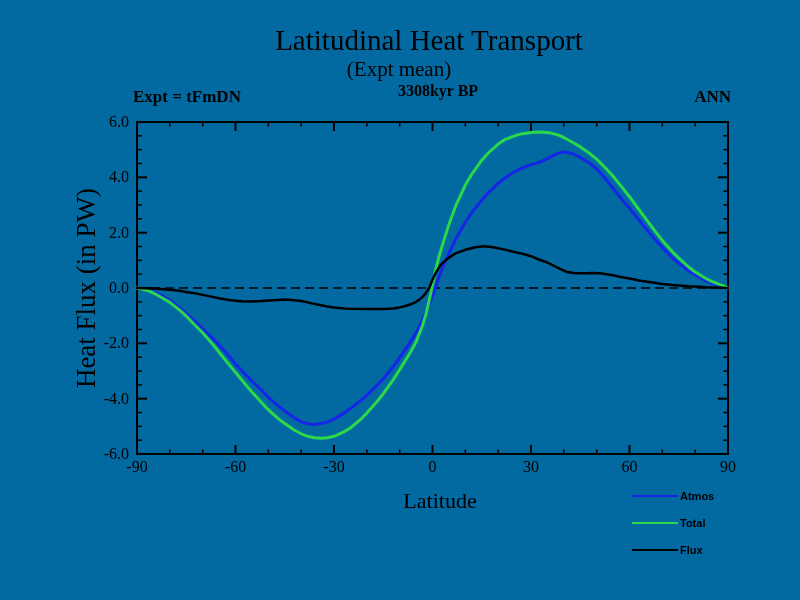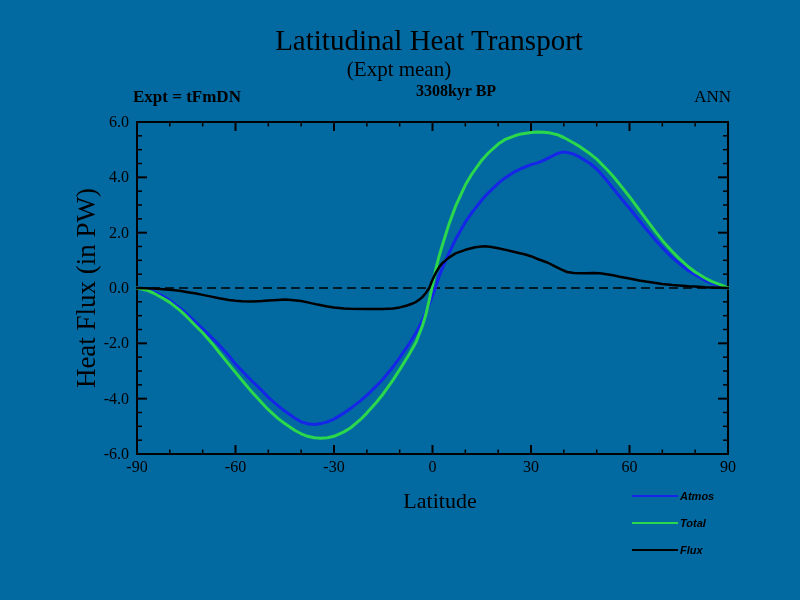--- a/index.html
+++ b/index.html
@@ -2,31 +2,31 @@
 <html><head>
 <meta charset="utf-8">
 <style>
   html,body{margin:0;padding:0;background:#ffffff;}
   .canvas{
     position:relative;width:800px;height:600px;background:#0369a1;overflow:hidden;
     font-family:"Liberation Serif", serif;color:#000;
   }
   .title{position:absolute;left:429px;top:24px;transform:translateX(-50%);font-size:29px;white-space:nowrap;}
   .subtitle{position:absolute;left:399px;top:57px;transform:translateX(-50%);font-size:21px;white-space:nowrap;}
-  .date-label{position:absolute;left:438px;top:82px;transform:translateX(-50%);font-size:16px;font-weight:bold;white-space:nowrap;margin-left:18px;}
+  .date-label{position:absolute;left:438px;top:82px;transform:translateX(-50%);font-size:16px;font-weight:bold;white-space:nowrap;}
   .expt{position:absolute;left:133px;top:87px;font-size:17px;font-weight:bold;white-space:nowrap;text-align:right;}
-  .season{position:absolute;right:69px;top:87px;font-size:17px;font-weight:normal;white-space:nowrap;}
+  .season{position:absolute;right:69px;top:87px;font-size:17px;font-weight:bold;white-space:nowrap;}
   .ylabel{
     position:absolute;left:86px;top:288px;transform:translate(-50%,-50%) rotate(-90deg);
     font-size:27px;white-space:nowrap;
   }
   .xlabel{position:absolute;left:440px;top:488px;transform:translateX(-50%);font-size:22px;white-space:nowrap;}
   svg#plot{position:absolute;left:0;top:0;}
   svg#plot text{font-family:"Liberation Serif", serif;fill:#000;}
-  .legend{position:absolute;left:632px;top:487px;display:flex;flex-direction:column;row-gap:9px;font-style:italic;}
+  .legend{position:absolute;left:632px;top:487px;display:flex;flex-direction:column;row-gap:9px;}
   .legend-item{display:flex;align-items:center;height:18px;}
   .legend-line{display:inline-block;width:46px;height:2px;background:#000;}
   .legend-label{font-family:"Liberation Sans", sans-serif;font-size:11px;font-weight:bold;margin-left:2px;white-space:nowrap;}
 </style>
 </head>
 <body>
 
 <div class="canvas">
   <div class="title">Latitudinal Heat Transport</div>
   <div class="subtitle">(Expt mean)</div>

